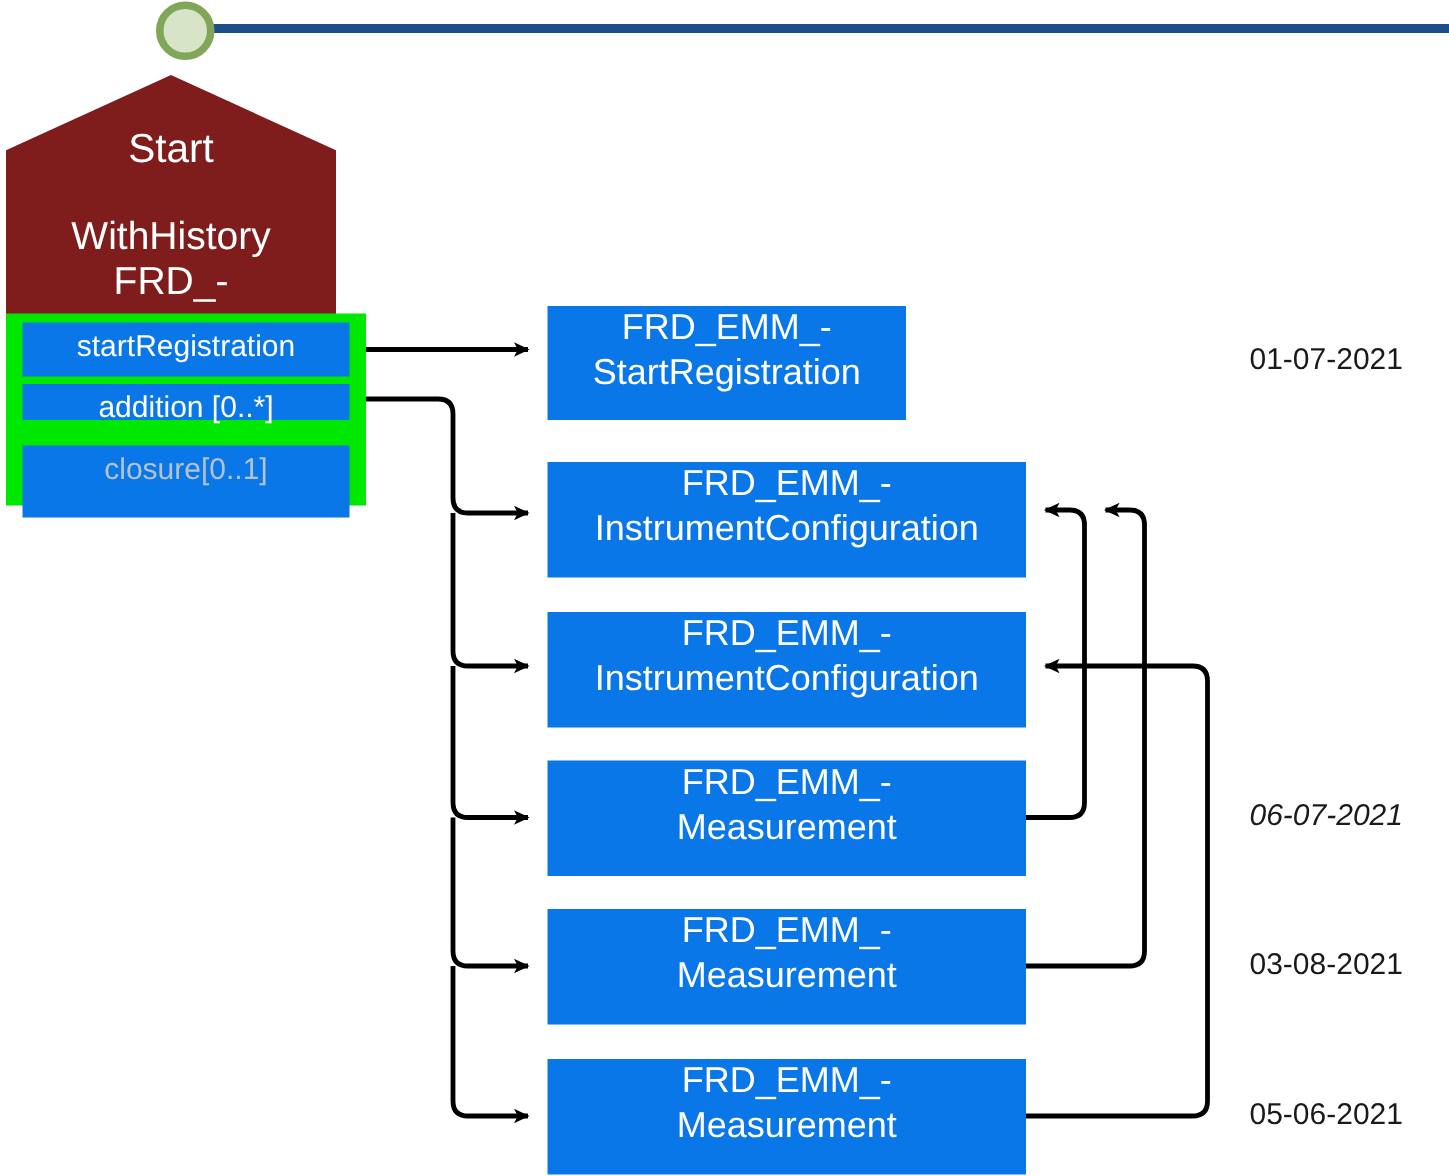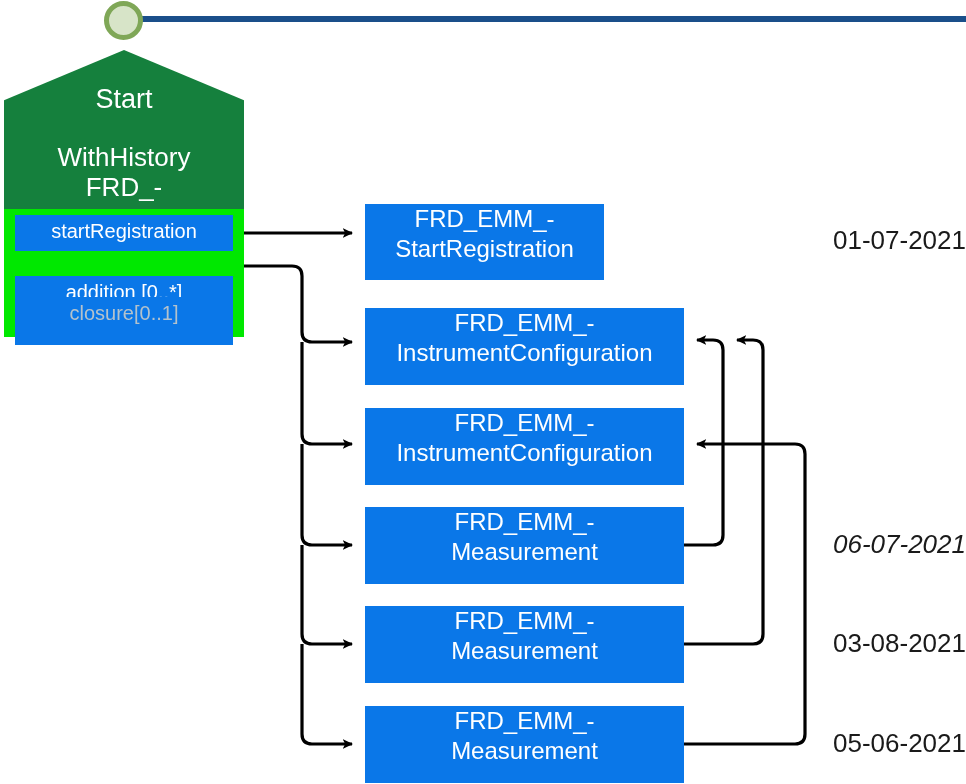--- a/index.html
+++ b/index.html
@@ -45,23 +45,23 @@
     background: #d7e4c8;
     border: 5px solid #7fa757;
     box-sizing: content-box;
   }
 
   
   .pentagon {
     position: absolute;
     left: 4px;
     top: 50px;
-    width: 240px;
+    width: 220px;
     height: 162px;
-    background: #15803d;
+    background: #7f1d1d;
     clip-path: polygon(50% 0%, 100% 31%, 100% 100%, 0% 100%, 0% 31%);
     color: #ffffff;
     text-align: center;
   }
   .pentagon-title {
     position: absolute;
     left: 0;
     top: 34px;
     width: 100%;
     font-size: 27px;
@@ -93,42 +93,42 @@
     left: 11px;
     width: 218px;
     background: #0a77e8;
     color: #ffffff;
     font-size: 20px;
     line-height: 33px;
     text-align: center;
     box-sizing: border-box;
   }
   .slot.s0 { top: 6px;  height: 36px; }
-  .slot.s1 { top: 47px; height: 24px; margin-top: 20px; }
+  .slot.s1 { top: 47px; height: 24px; }
   .slot.s2 { top: 88px; height: 48px; color: #b4c2cc; }
 
   
   .ebox {
     position: absolute;
     background: #0a77e8;
     color: #ffffff;
     display: flex;
     align-items: flex-start;
     justify-content: center;
     text-align: center;
     font-size: 24px;
     line-height: 30px;
     box-sizing: border-box;
   }
 
   
   .date {
     position: absolute;
     color: #1a1a1a;
-    font-size: 26px;
+    font-size: 20px;
     line-height: 24px;
     white-space: nowrap;
   }
 </style>
 </head>
 <body>
 
 <div id="stage">
 
   <div class="timeline-line"></div>

